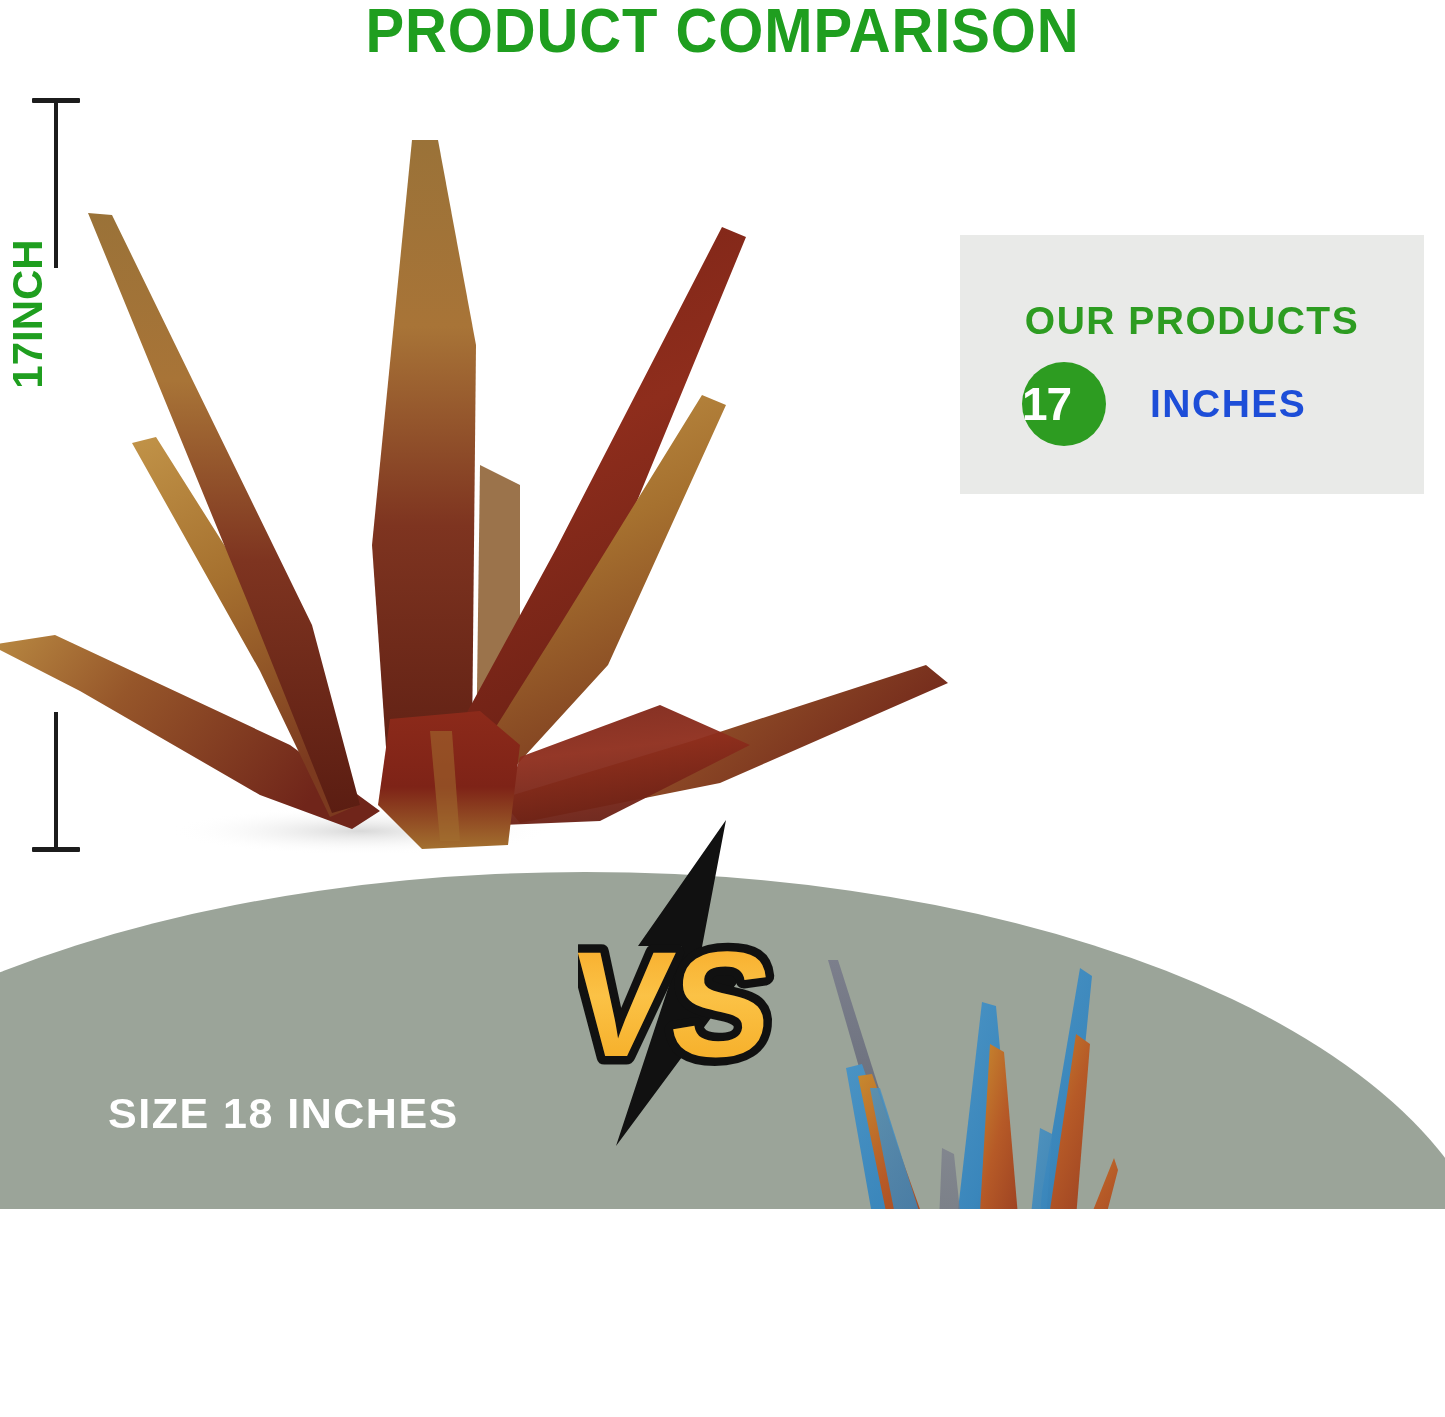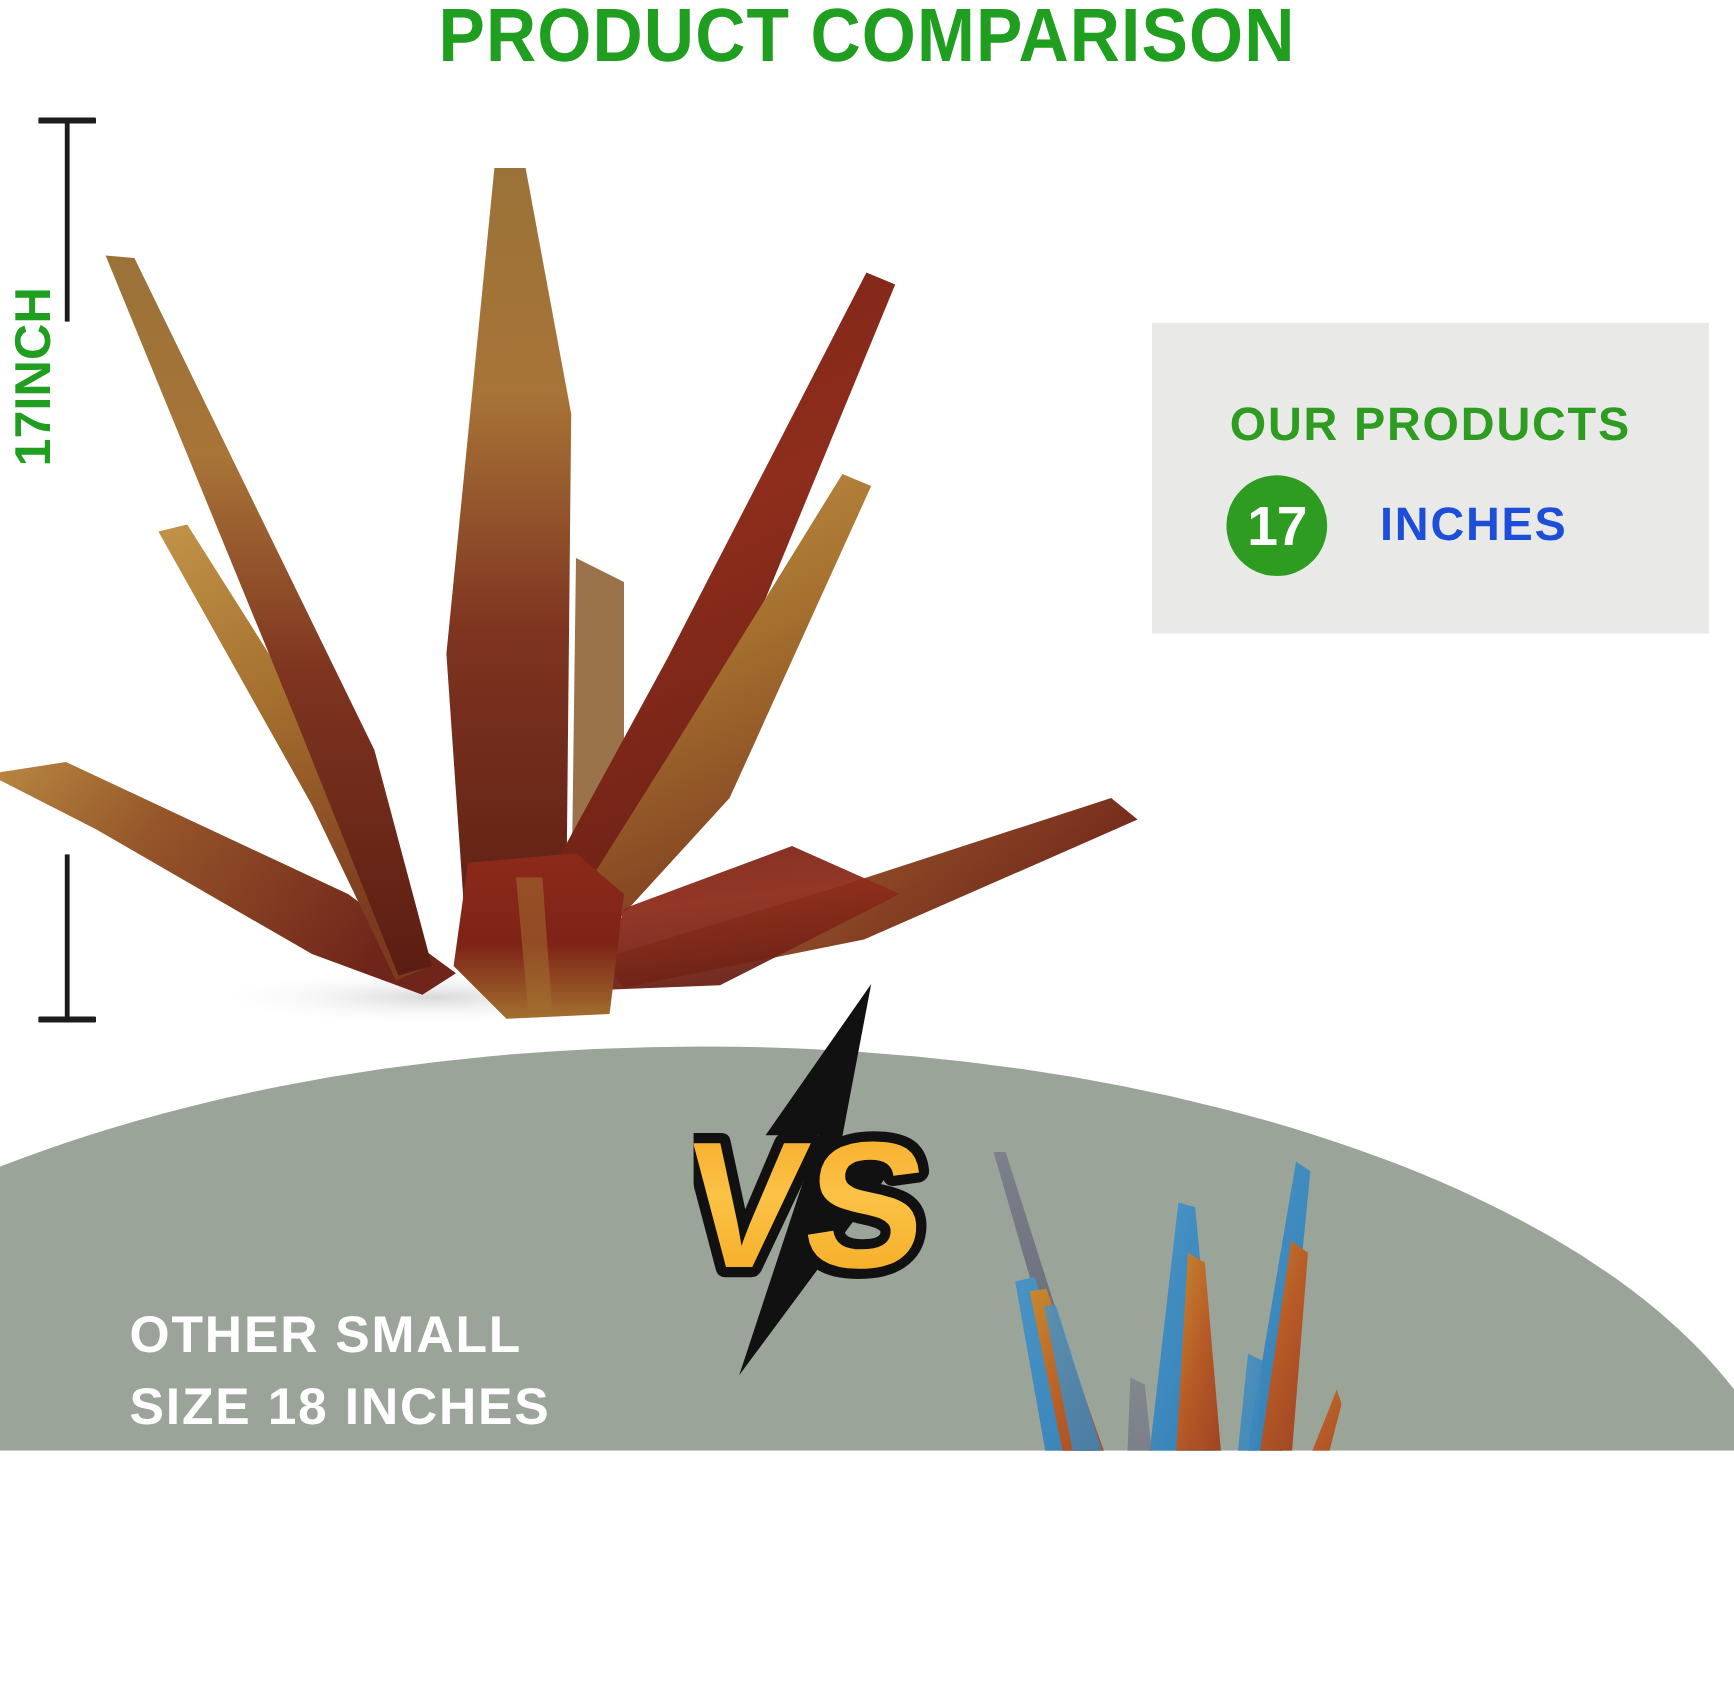--- a/index.html
+++ b/index.html
@@ -100,21 +100,20 @@
   #our-product svg { display: block; width: 100%; height: 100%; }
 
   
   #info-box {
     position: absolute;
     left: 960px;
     top: 235px;
     width: 464px;
     height: 259px;
     background: #e9eae8;
-    margin-top: 34px;
   }
   #info-box-heading {
     position: absolute;
     left: 0;
     top: 64px;
     width: 464px;
     text-align: center;
     font-family: "Liberation Sans", sans-serif;
     font-weight: bold;
     font-size: 39px;
@@ -133,21 +132,21 @@
     padding-left: 62px;
     box-sizing: border-box;
   }
   #size-badge {
     width: 84px;
     height: 84px;
     border-radius: 50%;
     background: #2d9c21;
     display: flex;
     align-items: center;
-    justify-content: center;
+    justify-content: flex-start;
     flex: 0 0 auto;
   }
   #size-badge-value {
     font-family: "Liberation Sans", sans-serif;
     font-weight: bold;
     font-size: 46px;
     color: #ffffff;
     letter-spacing: -1px;
     line-height: 1;
   }
@@ -295,21 +294,20 @@
       <path d="M 148 2 L 60 128 L 104 128 L 38 328 L 170 150 L 120 150 Z" fill="#111111"></path>
 
       <g>
         <text x="113" y="238" text-anchor="middle" font-family="Liberation Sans, sans-serif" font-weight="bold" font-size="150" stroke="#111111" stroke-width="17" stroke-linejoin="round" fill="none" transform="skewX(-6)">VS</text>
         <text x="113" y="238" text-anchor="middle" font-family="Liberation Sans, sans-serif" font-weight="bold" font-size="150" fill="url(#vsGrad)" transform="skewX(-6)">VS</text>
       </g>
     </svg>
   </div>
 
   <div id="competitor-label">
-    <span class="line">OTHER SMALL</span>
     <span class="line">SIZE 18 INCHES</span>
   </div>
 
   <div id="competitor-product">
     <svg viewBox="0 0 300 450" xmlns="http://www.w3.org/2000/svg" aria-hidden="true">
       <defs>
         <linearGradient id="cBlue" x1="0" y1="0" x2="0.4" y2="1">
           <stop offset="0%" stop-color="#4a93c4"></stop>
           <stop offset="55%" stop-color="#3a86bb"></stop>
           <stop offset="100%" stop-color="#2f6f9f"></stop>

